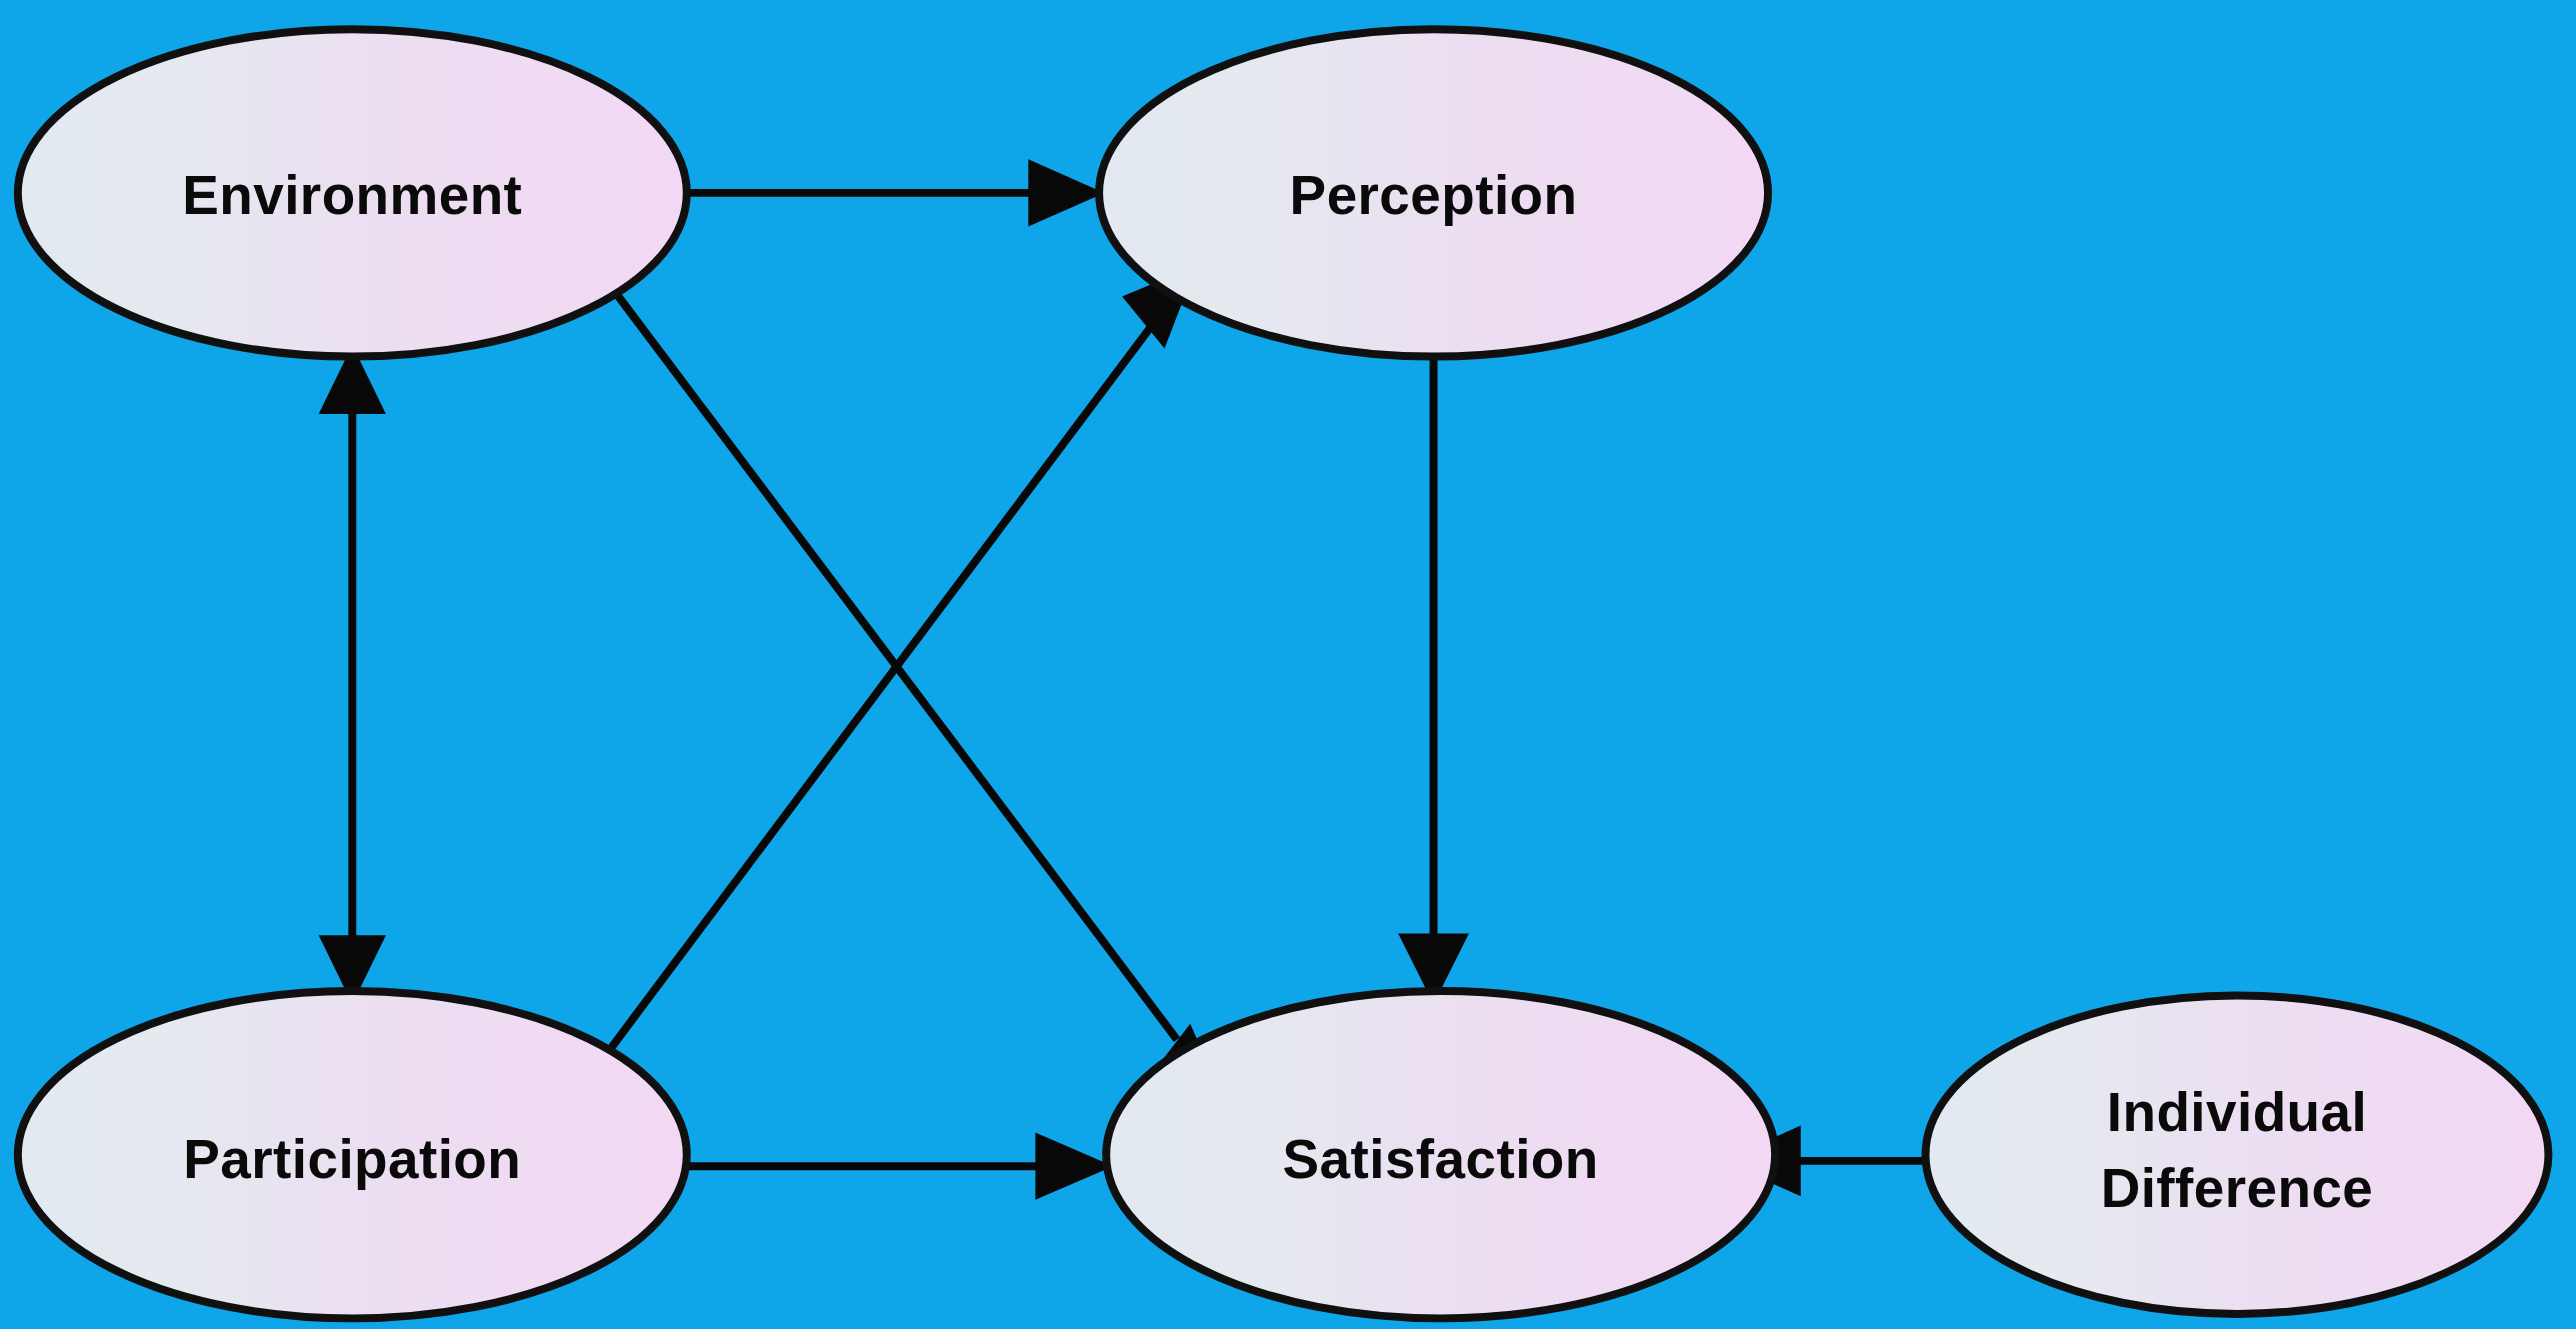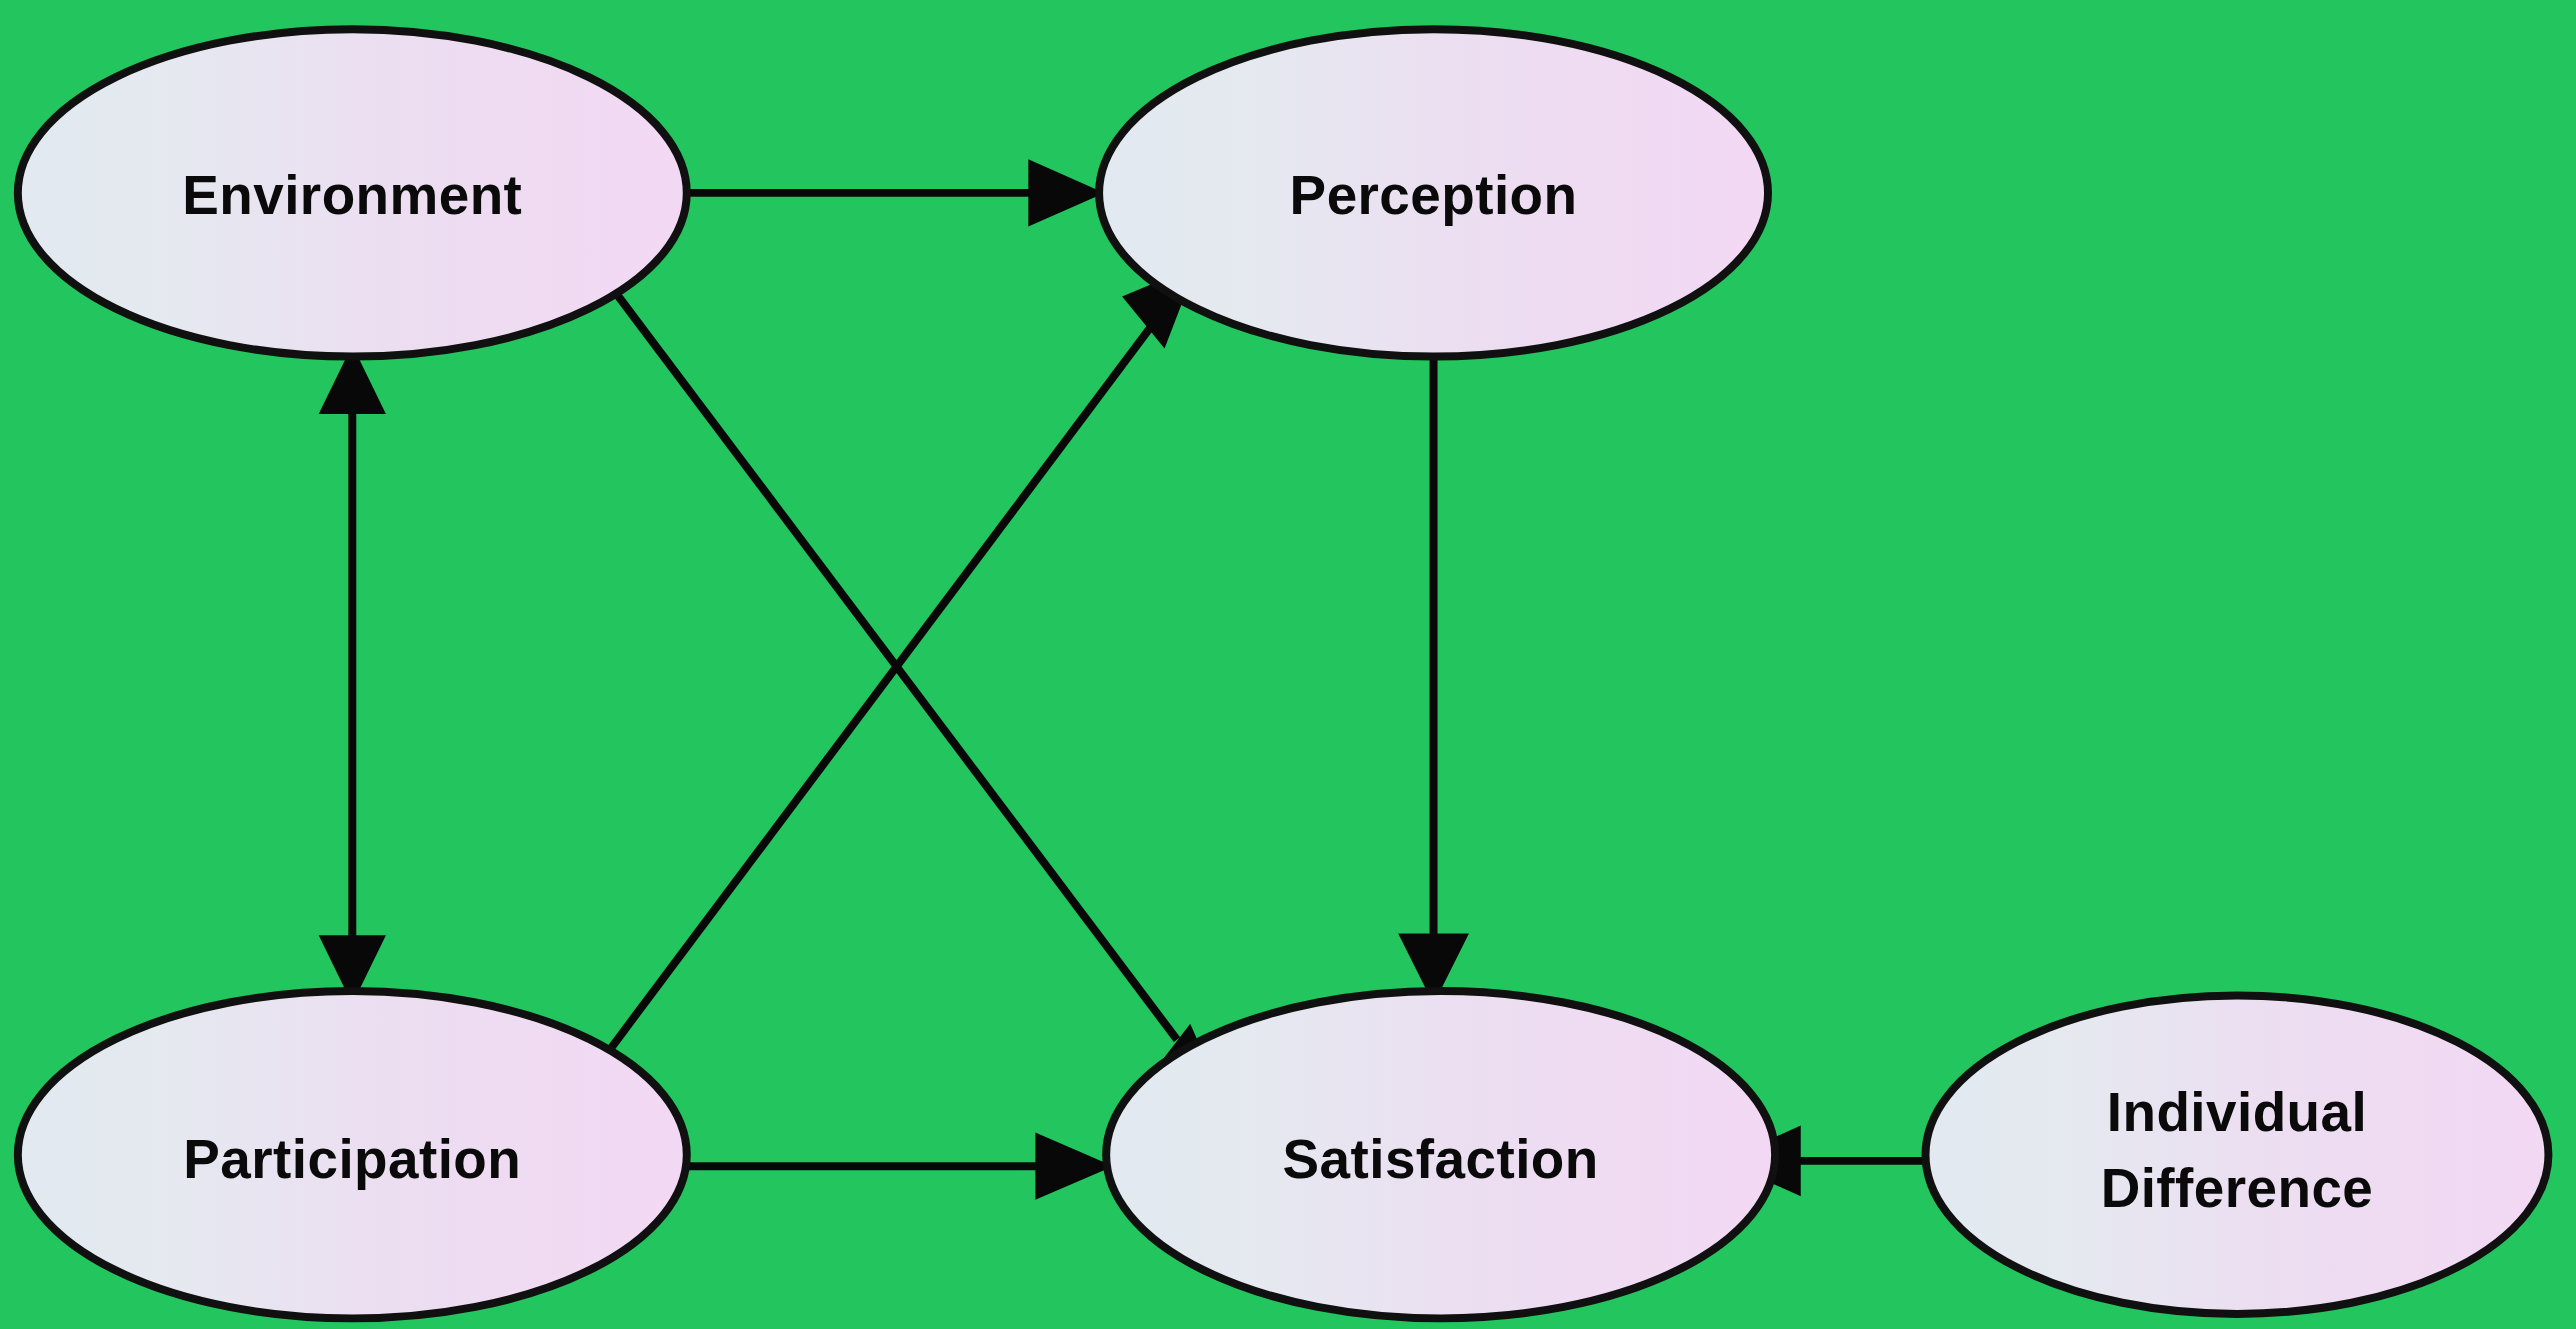--- a/index.html
+++ b/index.html
@@ -10,21 +10,21 @@
   body {
     width: 2576px;
     height: 1329px;
     font-family: "Liberation Sans", sans-serif;
     overflow: hidden;
   }
   #diagram-root {
     position: relative;
     width: 2576px;
     height: 1329px;
-    background: #22c55e;
+    background: #0ea5e9;
   }
   svg#diagram-svg {
     position: absolute;
     top: 0;
     left: 0;
     width: 2576px;
     height: 1329px;
     display: block;
   }
   .node-ellipse {

